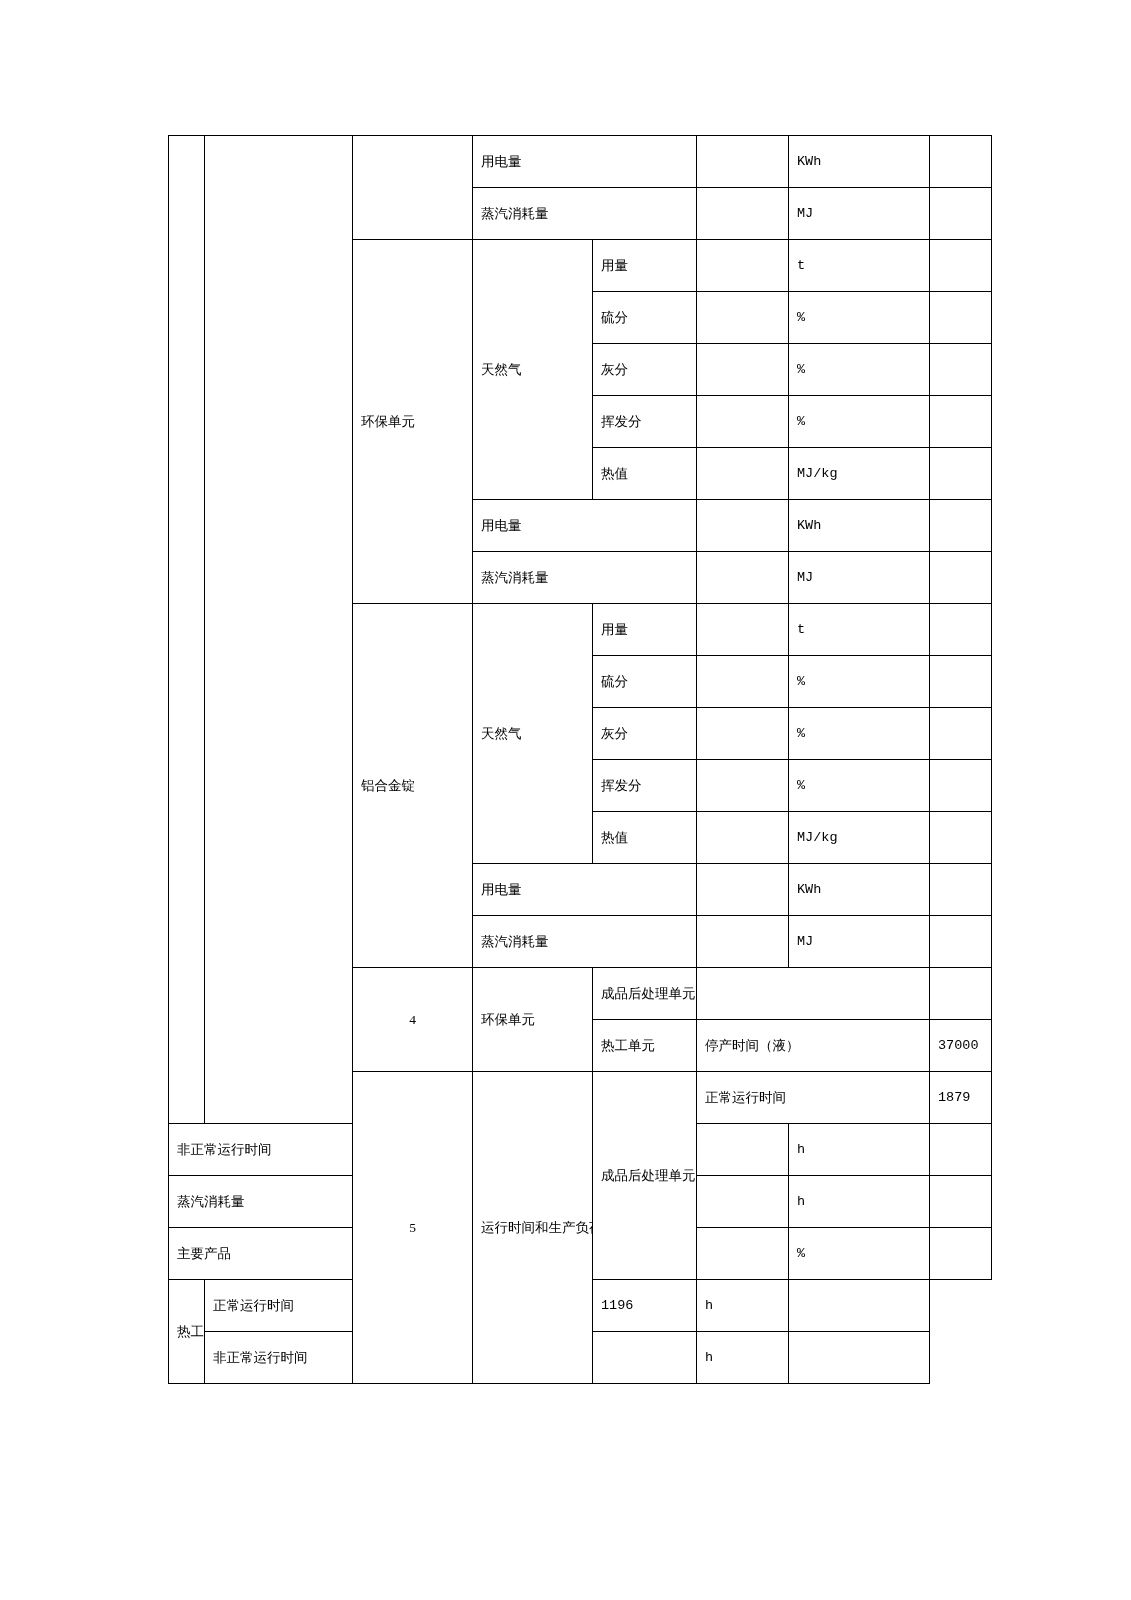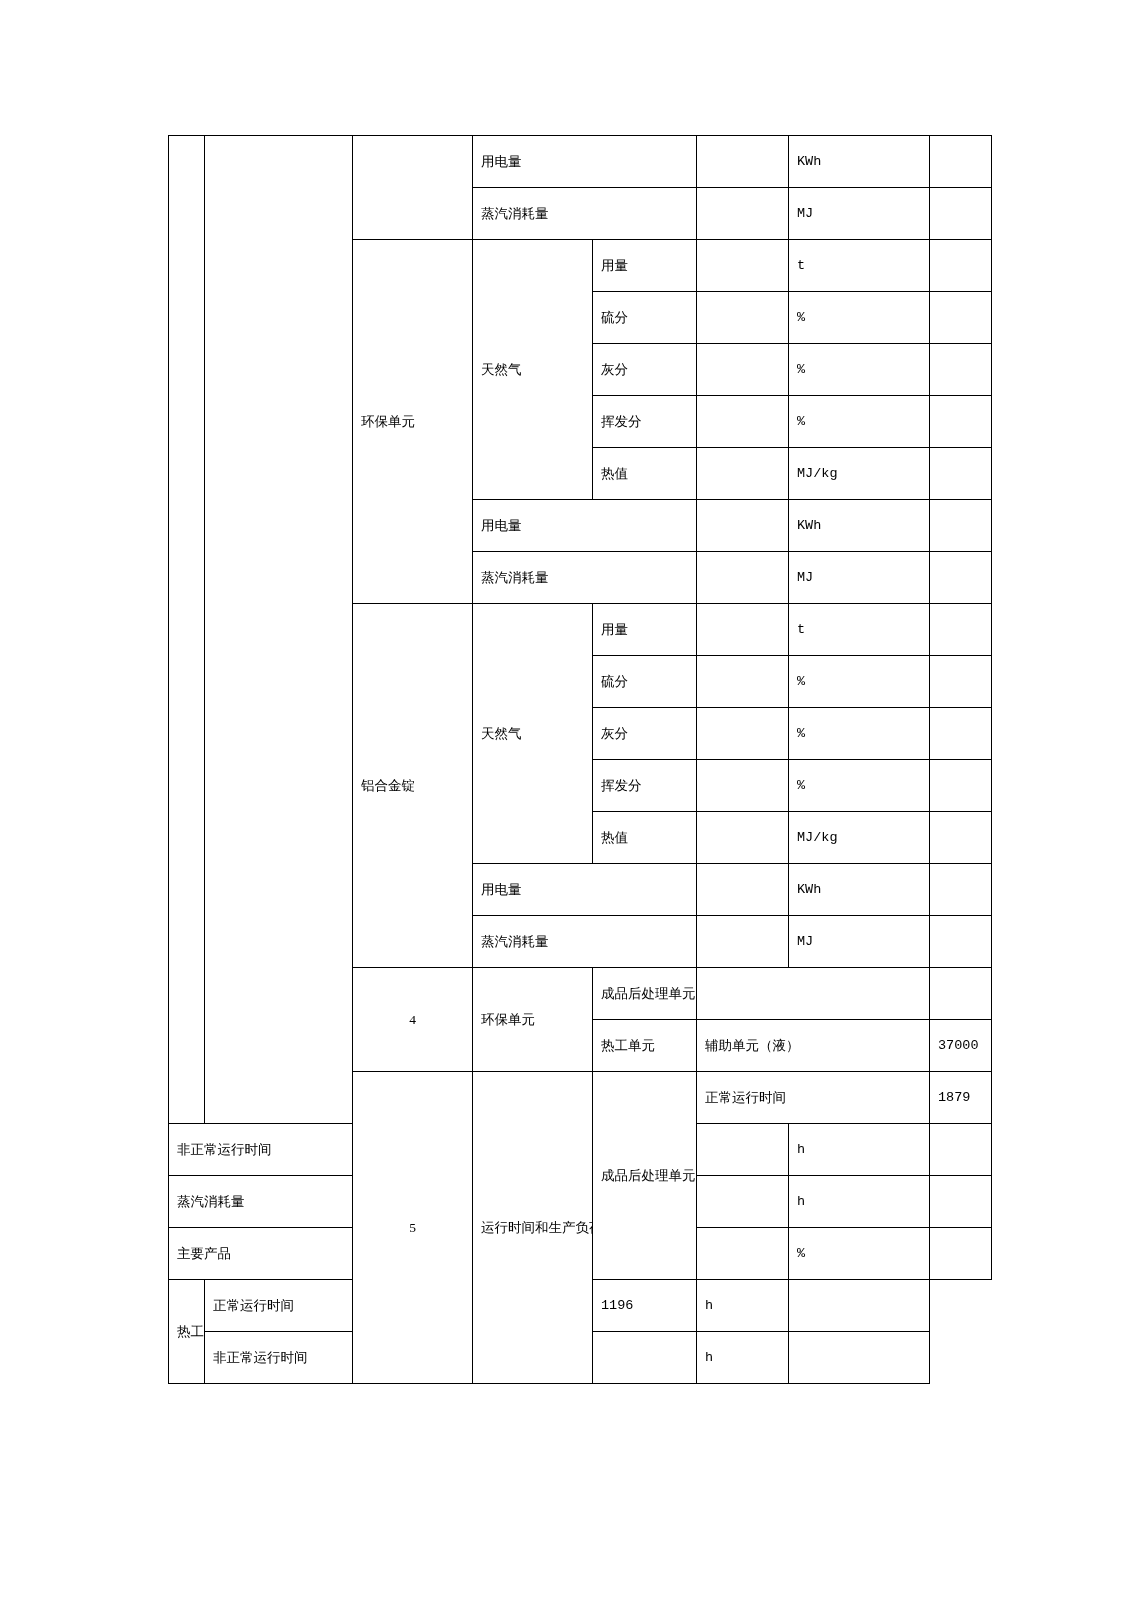--- a/index.html
+++ b/index.html
@@ -180,21 +180,21 @@
         <td class="num-col" rowspan="2">4</td>
         <td class="cat-col cn" rowspan="2">环保单元</td>
         <td class="unit-col cn">成品后处理单元</td>
         <td colspan="2"></td>
         <td class="value-col"></td>
         <td class="uom-col"></td>
         <td class="last-col"></td>
       </tr>
       <tr>
         <td class="unit-col cn">热工单元</td>
-        <td colspan="2" class="cn">辅助单元（液）</td>
+        <td colspan="2" class="cn">停产时间（液）</td>
         <td class="value-col lat">37000</td>
         <td class="uom-col lat">t</td>
         <td class="last-col"></td>
       </tr>
 
       <tr>
         <td class="num-col" rowspan="6">5</td>
         <td class="cat-col cn" rowspan="6">运行时间和生产负荷</td>
         <td class="unit-col cn" rowspan="4">成品后处理单元</td>
         <td colspan="2" class="cn">正常运行时间</td>

